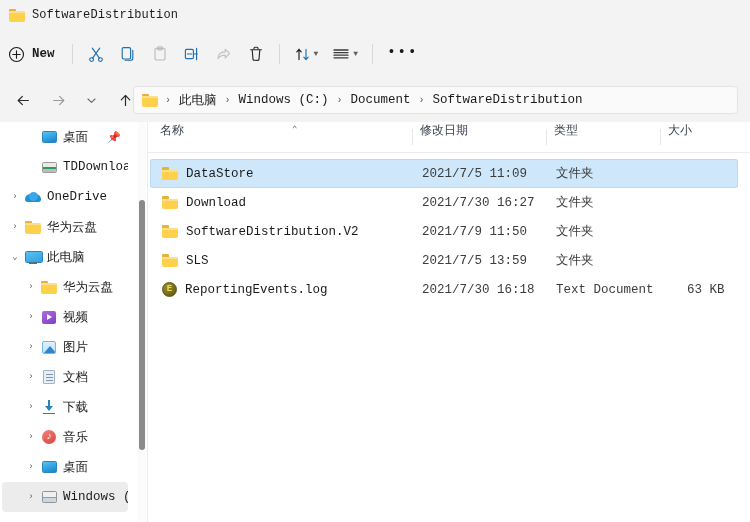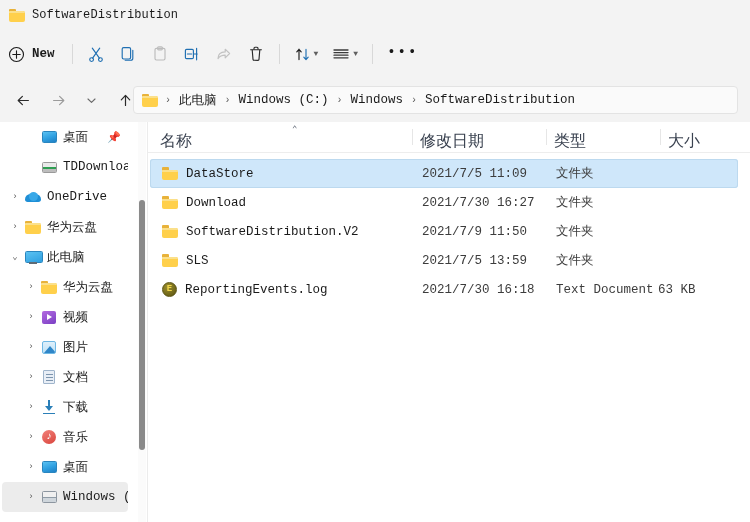--- a/index.html
+++ b/index.html
@@ -208,22 +208,22 @@
   
   .content {
     position: absolute; left: 148px; top: 122px; width: 602px; height: 400px;
     background: #ffffff;
   }
   .colhead {
     position: relative; height: 31px; width: 602px;
     border-bottom: 1px solid #ededed;
   }
   .colhead .ch {
-    position: absolute; top: 0; height: 30px; display: flex; align-items: flex-end;
-    font-size: 16px; color: #3a4250;
+    position: absolute; top: 0; height: 30px; display: flex; align-items: flex-start;
+    font-size: 12px; color: #3a4250;
   }
   .sortcaret {
     position: absolute; top: 4px; font-size: 9px; color: #5a6270; line-height: 1;
   }
   .colsep {
     position: absolute; top: 7px; width: 1px; height: 16px; background: #e6e6e6;
   }
   .row {
     position: relative; height: 29px; width: 588px; margin: 0 0 0 2px;
     border-radius: 3px;
@@ -231,21 +231,21 @@
   .row.sel { background: #cfe7fa; box-shadow: inset 0 0 0 1px #bcd9ef; }
   .cell {
     position: absolute; top: 0; height: 29px; display: flex; align-items: center;
     font-size: 12.5px; color: #1a1a1a; white-space: nowrap;
   }
   .cell.muted { color: #3c3c3c; }
   .c-name { left: 12px; }
   .c-name .nm { margin-left: 8px; }
   .c-date { left: 272px; }
   .c-type { left: 406px; }
-  .c-size { left: 508px; }
+  .c-size { left: 537px; }
   .logico {
     width: 15px; height: 15px; border-radius: 50%; flex: 0 0 auto;
     background: radial-gradient(circle at 35% 30%, #9c8f2e 0%, #6d6418 70%, #4b4510 100%);
     border: 1px solid #5b5413;
     display: flex; align-items: center; justify-content: center;
     font-size: 9px; color: #f3d84a; font-weight: 700; line-height: 1;
   }
 </style>
 </head>
 <body>
@@ -368,21 +368,21 @@
     <span class="folder">
       <span class="tab"></span>
         <span class="body"></span>
         <span class="lip"></span>
     </span>
     <span class="crumb-sep">›</span>
     <span class="crumb">此电脑</span>
     <span class="crumb-sep">›</span>
     <span class="crumb">Windows (C:)</span>
     <span class="crumb-sep">›</span>
-    <span class="crumb">Windows</span>
+    <span class="crumb">Document</span>
     <span class="crumb-sep">›</span>
     <span class="crumb">SoftwareDistribution</span>
   </div>
 
   <div class="sidebar">
 
     <div class="snode indent">
       <span class="twisty none">›</span>
       <span class="sico">
           <span class="ic ic-desktop"></span>

